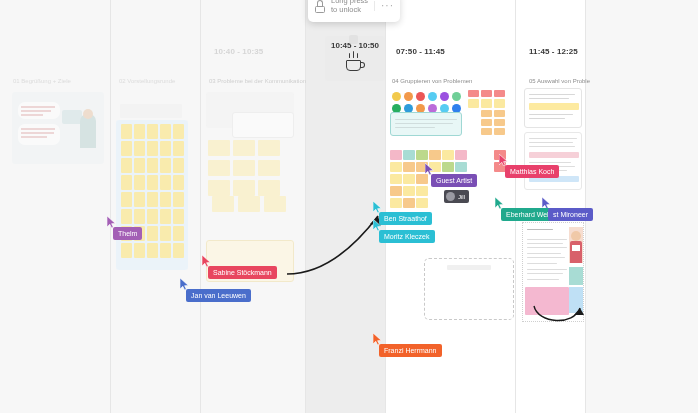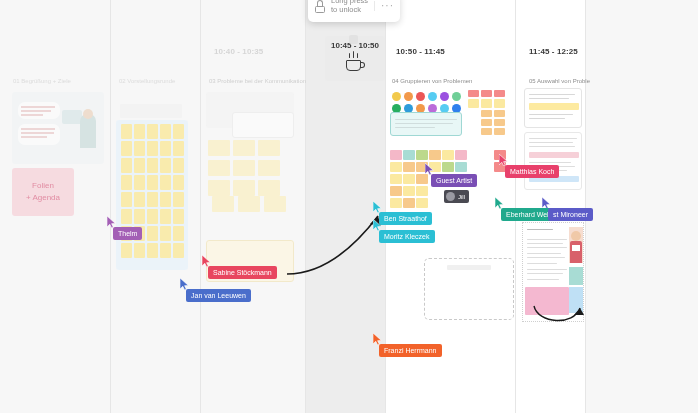--- a/index.html
+++ b/index.html
@@ -131,21 +131,21 @@
     <div class="t">10:45 - 10:50</div>
     <div class="coffee">
       <span class="st" style="left:5px;"></span>
       <span class="st" style="left:9px;top:-2px;height:7px;"></span>
       <span class="st" style="left:13px;"></span>
       <span class="cup"></span>
         <span class="ear"></span>
     </div>
   </div>
 
-  <div class="timehdr" style="left:396px;top:47px;">10:50 - 11:45</div>
+  <div class="timehdr" style="left:396px;top:47px;">07:50 - 11:45</div>
   <div class="timehdr" style="left:529px;top:47px;">11:45 - 12:25</div>
 
   <div class="sect faint" style="left:13px;top:78px;">01 Begrüßung + Ziele</div>
   <div class="sect faint" style="left:119px;top:78px;">02 Vorstellungsrunde</div>
   <div class="sect mid" style="left:209px;top:78px;">03 Probleme bei der Kommunikation</div>
   <div class="sect dark" style="left:392px;top:78px;">04 Gruppieren von Problemen</div>
   <div class="sect dark" style="left:529px;top:78px;">05 Auswahl von Proble</div>
 
   <div class="panel" style="left:12px;top:92px;width:92px;height:72px;background:#eef3f4;opacity:.55;">
     <div style="position:absolute;left:6px;top:10px;width:42px;height:17px;background:#fff;border-radius:7px;opacity:.9;"></div>
@@ -154,25 +154,20 @@
     <div style="position:absolute;left:9px;top:18px;width:30px;height:2px;background:#e6bcbc;"></div>
     <div style="position:absolute;left:9px;top:22px;width:22px;height:2px;background:#e6bcbc;"></div>
     <div style="position:absolute;left:9px;top:36px;width:34px;height:2px;background:#e6bcbc;"></div>
     <div style="position:absolute;left:9px;top:40px;width:33px;height:2px;background:#e6bcbc;"></div>
     <div style="position:absolute;left:9px;top:44px;width:26px;height:2px;background:#e6bcbc;"></div>
     <div style="position:absolute;left:50px;top:18px;width:20px;height:14px;background:#cfe0e2;border-radius:2px;"></div>
     <div style="position:absolute;left:68px;top:22px;width:16px;height:34px;background:#bcd4d2;border-radius:7px 7px 0 0;"></div>
     <div style="position:absolute;left:71px;top:17px;width:10px;height:10px;border-radius:50%;background:#e8c9ae;"></div>
   </div>
 
-  <div class="panel" style="left:12px;top:168px;width:62px;height:48px;background:#f6c9d2;opacity:.6;
-              display:flex;align-items:center;justify-content:center;text-align:center;">
-    <span style="font-size:8px;color:#d4456a;line-height:12px;white-space:pre-line;">Folien
-+ Agenda</span>
-  </div>
 
   <div class="panel" style="left:116px;top:120px;width:72px;height:150px;background:#e7f2fa;opacity:.75;"></div>
   <div style="position:absolute;left:120px;top:104px;width:62px;height:14px;background:#f3f3f3;border-radius:1px;"></div>
   <div id="grid02">
       <div class="note" style="left: 121px; top: 124px; width: 11px; height: 15px; background: rgb(251, 233, 160); opacity: 0.85;"></div>
       <div class="note" style="left: 134px; top: 124px; width: 11px; height: 15px; background: rgb(251, 233, 160); opacity: 0.85;"></div>
       <div class="note" style="left: 147px; top: 124px; width: 11px; height: 15px; background: rgb(251, 233, 160); opacity: 0.85;"></div>
       <div class="note" style="left: 160px; top: 124px; width: 11px; height: 15px; background: rgb(251, 233, 160); opacity: 0.85;"></div>
       <div class="note" style="left: 173px; top: 124px; width: 11px; height: 15px; background: rgb(251, 233, 160); opacity: 0.85;"></div>
       <div class="note" style="left: 121px; top: 141px; width: 11px; height: 15px; background: rgb(251, 233, 160); opacity: 0.85;"></div>

